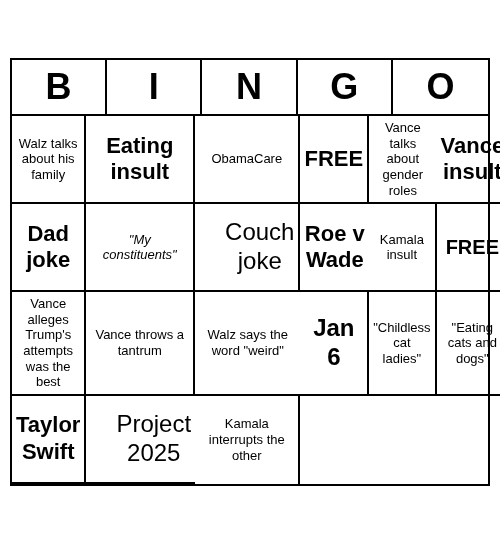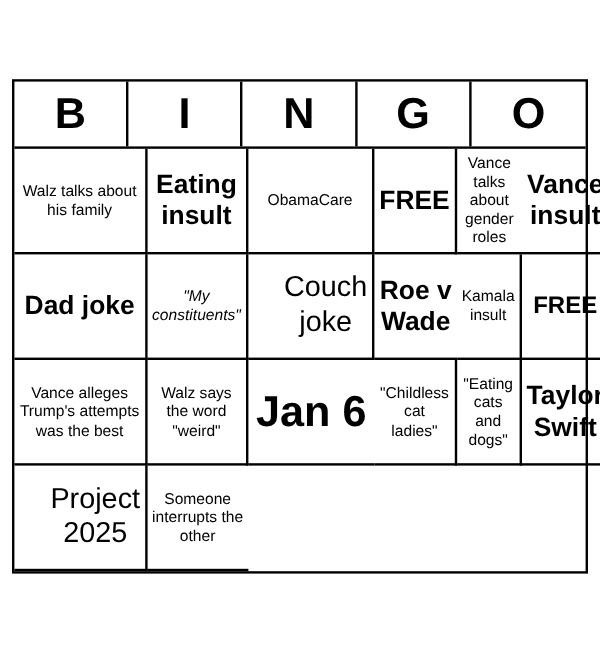--- a/index.html
+++ b/index.html
@@ -69,21 +69,21 @@
     .bingo-cell:nth-child(n+21) {
       border-bottom: none;
     }
 
     .bingo-cell.large-text {
       font-size: 22px;
       font-weight: bold;
     }
 
     .bingo-cell.xl-text {
-      font-size: 36px;
+      font-size: 24px;
       font-weight: bold;
     }
 
     .bingo-cell.medium-text {
       font-size: 24px;
       font-weight: normal;
       padding-left: 30px;
     }
 
     .bingo-cell.free {
@@ -118,22 +118,23 @@
     <div class="bingo-cell large-text">Vance insult</div>
     <div class="bingo-cell large-text">Dad joke</div>
     <div class="bingo-cell quoted">"My constituents"</div>
     <div class="bingo-cell medium-text">Couch joke</div>
     <div class="bingo-cell large-text">Roe v Wade</div>
 
     <div class="bingo-cell">Kamala insult</div>
     <div class="bingo-cell free">FREE</div>
     <div class="bingo-cell">Vance alleges Trump's attempts was the best</div>
 
+    <div class="bingo-cell">Vance throws a tantrum</div>
     <div class="bingo-cell">Walz says the word "weird"</div>
     <div class="bingo-cell xl-text">Jan 6</div>
 
     <div class="bingo-cell">"Childless cat ladies"</div>
     <div class="bingo-cell">"Eating cats and dogs"</div>
     <div class="bingo-cell large-text">Taylor Swift</div>
     <div class="bingo-cell medium-text">Project 2025</div>
-    <div class="bingo-cell">Someone interrupts the other</div>
+    <div class="bingo-cell">Kamala interrupts the other</div>
   </div>
 </div>
 
 </body></html>

